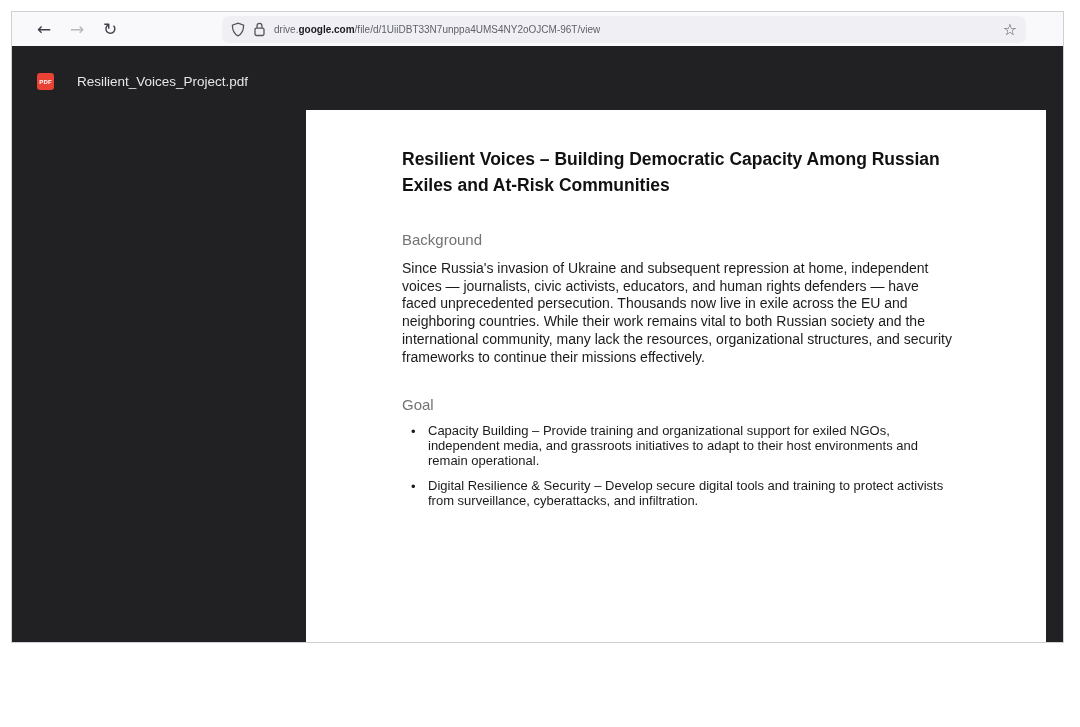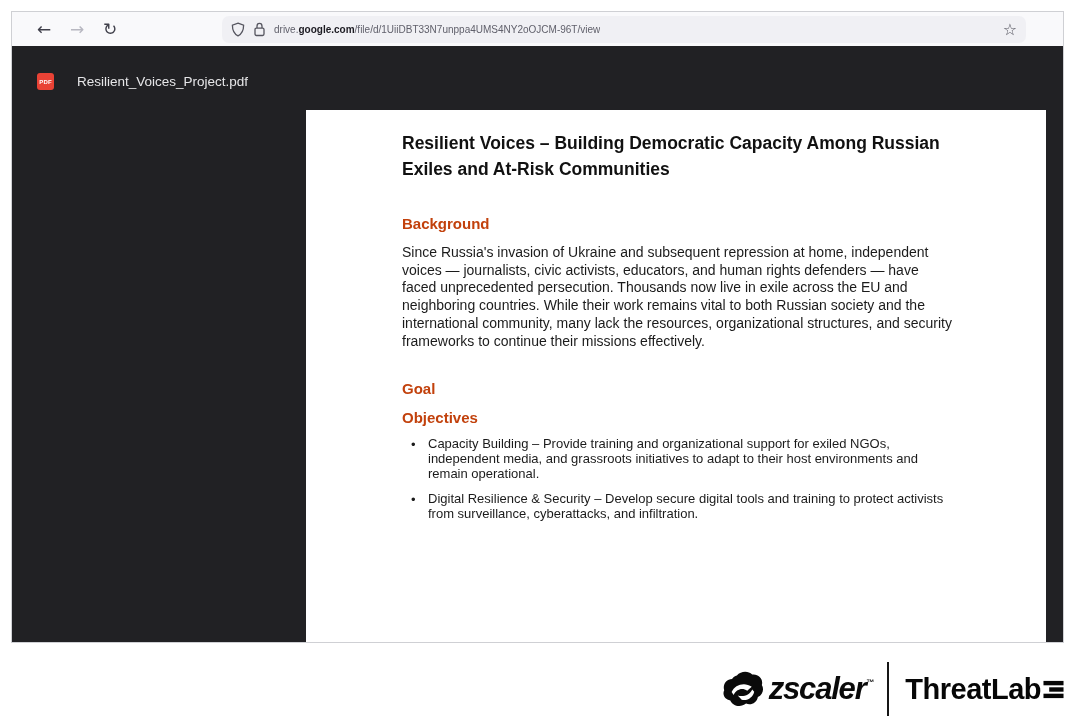--- a/index.html
+++ b/index.html
@@ -32,24 +32,24 @@
   .drive-header { position:absolute; top:27px; left:25px; display:flex; align-items:center;
                   gap:23px; z-index:3; }
   .pdf-badge { width:17px; height:17px; background:#e94235; border-radius:3px;
                display:flex; align-items:center; justify-content:center; }
   .pdf-badge span { color:#fff; font-size:6px; font-weight:700; letter-spacing:.2px; }
   .file-name { color:#e6e6e8; font-size:13.5px; }
 
   
   .pdf-page { position:absolute; left:294px; top:64px; width:740px; height:560px;
               background:#ffffff; }
-  .page-content { padding:20px 60px 0 96px; color:#1b1b1b; }
+  .page-content { padding:36px 60px 0 96px; color:#1b1b1b; }
   .doc-title { font-size:17.5px; font-weight:700; line-height:26px; color:#111;
                max-width:556px; margin-bottom:33px; }
-  .sec-heading { font-size:15px; font-weight:700; color:#c2410c; margin-bottom:12px; }
+  .sec-heading { font-size:15px; font-weight:400; color:#737373; margin-bottom:12px; }
   .sec-body { font-size:14px; line-height:17.7px; max-width:552px; margin-bottom:30px; }
   .bullets { margin-top:-2px; }
   .bullet-row { display:flex; max-width:552px; margin-bottom:10px; }
   .bullet-mark { width:26px; flex:0 0 26px; font-size:13px; line-height:17.7px;
                  padding-left:9px; }
   .bullet-text { font-size:13px; line-height:15px; }
 
   
   .watermark { position:absolute; right:16px; top:660px; height:58px;
                display:flex; align-items:center; }
@@ -107,53 +107,31 @@
           <div>
             <div class="sec-heading">Background</div>
             <div class="sec-body">Since Russia's invasion of Ukraine and subsequent repression at home, independent voices — journalists, civic activists, educators, and human rights defenders — have faced unprecedented persecution. Thousands now live in exile across the EU and neighboring countries. While their work remains vital to both Russian society and the international community, many lack the resources, organizational structures, and security frameworks to continue their missions effectively.</div>
           </div>
 
           <div>
             <div class="sec-heading">Goal</div>
           </div>
 
           <div>
-            <div class="sec-heading">Objectives</div>
             <div class="bullets">
               <div class="bullet-row">
                 <span class="bullet-mark">•</span>
                 <span class="bullet-text">Capacity Building – Provide training and organizational support for exiled NGOs, independent media, and grassroots initiatives to adapt to their host environments and remain operational.</span>
               </div>
               <div class="bullet-row">
                 <span class="bullet-mark">•</span>
                 <span class="bullet-text">Digital Resilience &amp; Security – Develop secure digital tools and training to protect activists from surveillance, cyberattacks, and infiltration.</span>
               </div>
             </div>
           </div>
 
         </div>
       </div>
     </div>
   </div>
 
-  <div class="watermark">
-    <svg class="zs-cloud" viewBox="0 0 48 44">
-      <path fill="#0a0a0a" d="M17 6.5 C21.5 1.5 30 1 34.5 5.5 C42 4.5 47.5 11 45.5 17.5
-        C48.5 22 46.5 29 41 31 C40 37.5 33 41 27.5 38.5 C21.5 43.5 12 41.5 9.5 35
-        C3.5 34.5 0 28.5 2.5 23.5 C0.5 17 5 10.5 11.5 10.5 C12.7 8.4 14.8 7 17 6.5 Z"></path>
-      <path fill="#ffffff" d="M11 25.5 C14.5 17 26 13.5 34 19.5 L28.8 24 C23.8 19.8 16 22
-        13.3 28.8 Z"></path>
-      <path fill="#ffffff" d="M34.5 22.5 C32 28.5 24.5 31.5 18 29.5 L22.5 34.2
-        C29.5 35.8 35.5 31 36.8 25 Z"></path>
-    </svg>
-    <span class="zs-word"><span>zscaler</span><span class="zs-tm">™</span></span>
-    <span class="wm-divider"></span>
-    <span class="tl-word">
-      <span>ThreatLab</span>
-      <svg class="tl-z" viewBox="0 0 22 22">
-        <rect x="0.5" y="2" width="21" height="4.6" fill="#060606"></rect>
-        <rect x="6.5" y="8.7" width="15" height="4.6" fill="#060606"></rect>
-        <rect x="0.5" y="15.4" width="21" height="4.6" fill="#060606"></rect>
-      </svg>
-    </span>
-  </div>
 
 </div>
 
 </body></html>

